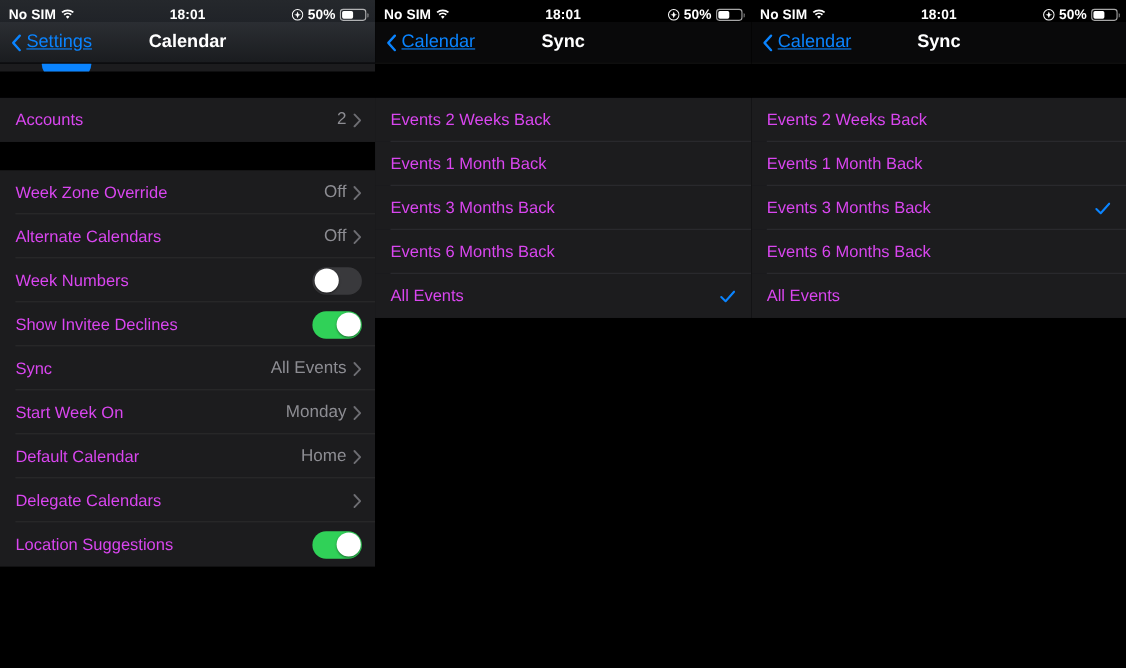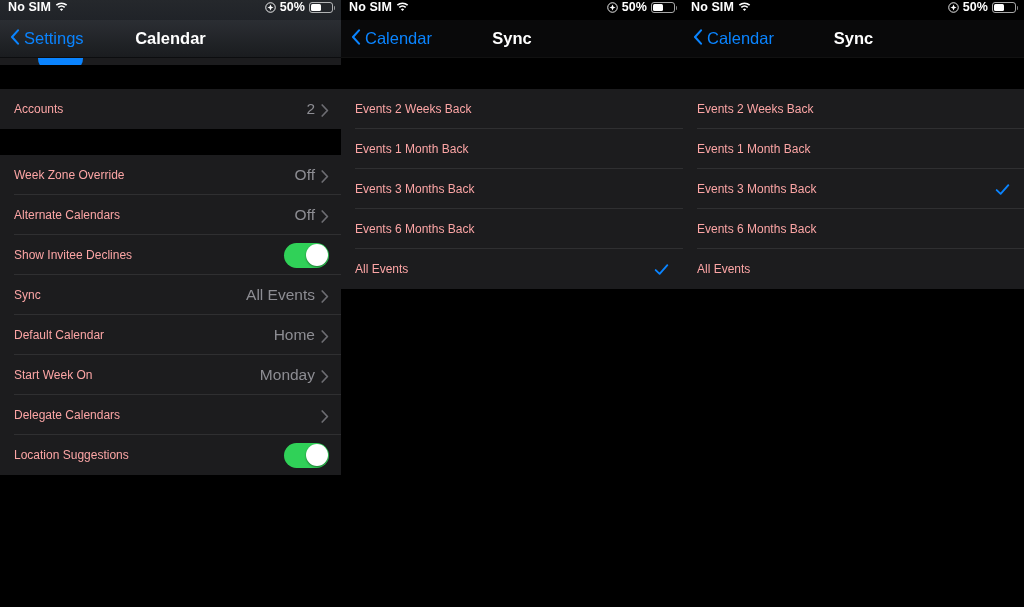--- a/index.html
+++ b/index.html
@@ -32,21 +32,21 @@
     overflow: hidden;
     flex: 0 0 auto;
   }
   .panel.mid { width: 342px; }
   .panel.right { width: 341px; }
 
   
   .statusbar {
     height: 20px;
     display: flex;
-    align-items: flex-start;
+    align-items: flex-end;
     position: relative;
     padding: 0 8px;
     color: #ffffff;
     font-size: 12.5px;
     font-weight: bold;
     letter-spacing: 0.1px;
     gap: 39px;
   }
   .statusbar.grad { background: linear-gradient(180deg,#25282c 0%, #202328 100%); }
   .statusbar.dark { background: #000000; }
@@ -113,26 +113,27 @@
   .navbar.grad {
     background: linear-gradient(180deg,#2b2e33 0%, #1a1c1f 100%);
     border-bottom: 1px solid #0c0d0f;
   }
   .navbar.dark {
     background: #09090a;
     border-bottom: 1px solid #111;
   }
   .nav-back {
     display: flex;
-    align-items: flex-start;
+    align-items: center;
     gap: 4px;
     color: #0a84ff;
     font-size: 16.5px;
     cursor: pointer;
     z-index: 2;
+    text-decoration: underline;
   }
   .chev-back {
     display: inline-block;
     width: 10px;
     height: 16px;
   }
   .nav-title {
     position: absolute;
     left: 0; right: 0;
     text-align: center;
@@ -149,22 +150,22 @@
     position: relative;
     height: 40px;
     display: flex;
     align-items: center;
     padding: 0 12px 0 14px;
     box-sizing: border-box;
     background: #1c1c1e;
     cursor: pointer;
   }
   .row .label {
-    color: #fca5a5;
-    font-size: 12px;
+    color: #d946ef;
+    font-size: 15px;
     flex: 0 1 auto;
     white-space: nowrap;
   }
   .row .value {
     margin-left: auto;
     color: #8d8d93;
     font-size: 15.5px;
     padding-right: 6px;
     white-space: nowrap;
   }
@@ -316,20 +317,27 @@
         <span class="label">Alternate Calendars</span>
         <span class="value">Off</span>
         <span class="chev">
           <svg viewBox="0 0 8 13" width="8" height="13">
               <path d="M1.2 1 L6.4 6.5 L1.2 12" fill="none" stroke="#6d6d72" stroke-width="1.7" stroke-linecap="round" stroke-linejoin="round"></path>
             </svg>
         </span>
         <span class="sep"></span>
       </div>
 
+      <div class="row">
+        <span class="label">Week Numbers</span>
+        <span class="toggle off">
+            <span class="knob"></span>
+          </span>
+        <span class="sep"></span>
+      </div>
 
       <div class="row">
         <span class="label">Show Invitee Declines</span>
         <span class="toggle on">
             <span class="knob"></span>
           </span>
         <span class="sep"></span>
       </div>
 
       <div class="row">
@@ -338,33 +346,33 @@
         <span class="chev">
           <svg viewBox="0 0 8 13" width="8" height="13">
               <path d="M1.2 1 L6.4 6.5 L1.2 12" fill="none" stroke="#6d6d72" stroke-width="1.7" stroke-linecap="round" stroke-linejoin="round"></path>
             </svg>
         </span>
         <span class="sep"></span>
       </div>
 
 
       <div class="row">
+        <span class="label">Start Week On</span>
+        <span class="value">Monday</span>
+        <span class="chev">
+          <svg viewBox="0 0 8 13" width="8" height="13">
+              <path d="M1.2 1 L6.4 6.5 L1.2 12" fill="none" stroke="#6d6d72" stroke-width="1.7" stroke-linecap="round" stroke-linejoin="round"></path>
+            </svg>
+        </span>
+        <span class="sep"></span>
+      </div>
+
+      <div class="row">
         <span class="label">Default Calendar</span>
         <span class="value">Home</span>
-        <span class="chev">
-          <svg viewBox="0 0 8 13" width="8" height="13">
-              <path d="M1.2 1 L6.4 6.5 L1.2 12" fill="none" stroke="#6d6d72" stroke-width="1.7" stroke-linecap="round" stroke-linejoin="round"></path>
-            </svg>
-        </span>
-        <span class="sep"></span>
-      </div>
-
-      <div class="row">
-        <span class="label">Start Week On</span>
-        <span class="value">Monday</span>
         <span class="chev">
           <svg viewBox="0 0 8 13" width="8" height="13">
               <path d="M1.2 1 L6.4 6.5 L1.2 12" fill="none" stroke="#6d6d72" stroke-width="1.7" stroke-linecap="round" stroke-linejoin="round"></path>
             </svg>
         </span>
         <span class="sep"></span>
       </div>
 
       <div class="row">
         <span class="label">Delegate Calendars</span>

